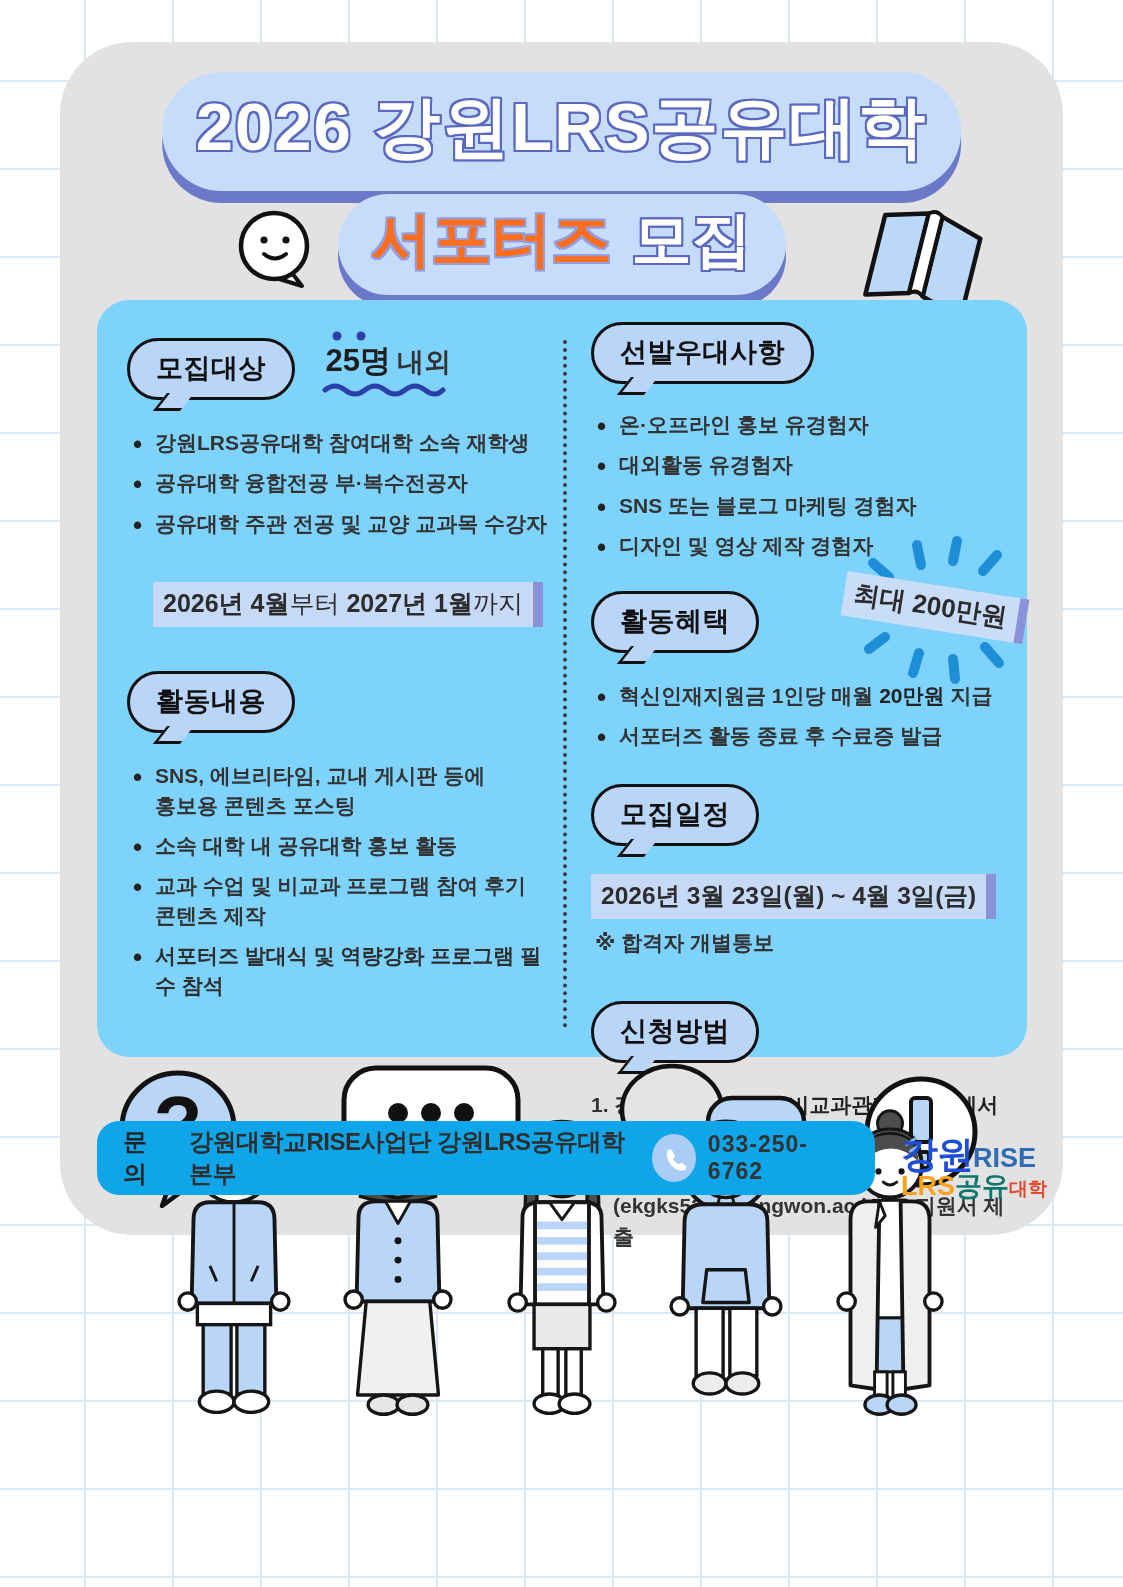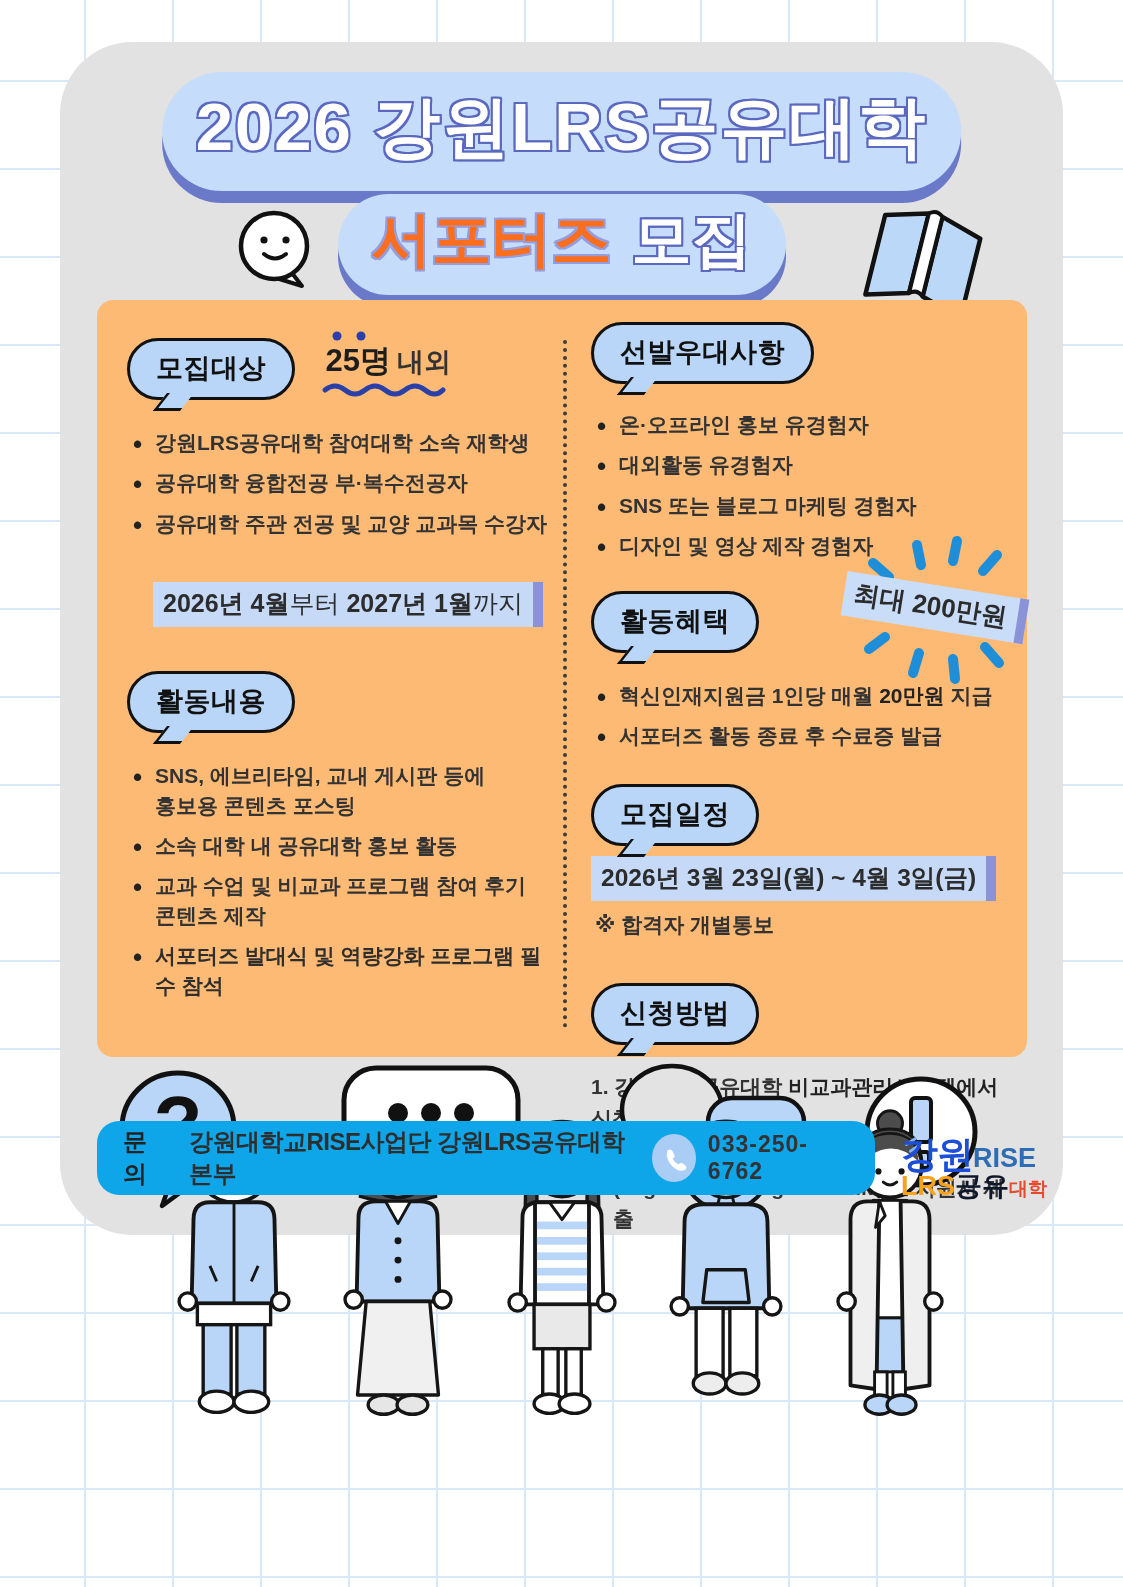--- a/index.html
+++ b/index.html
@@ -32,21 +32,21 @@
   .t1 { top:30px; font-size:67px; letter-spacing:2px; padding:10px 34px 18px; }
   .t2 { top:152px; font-size:60px; padding:6px 34px 14px; }
   .t2 .orange { color:#fa6e1e; -webkit-text-stroke:3px #959dde;
     text-shadow:2px 2px 0 #959dde,-2px 2px 0 #959dde,2px -2px 0 #959dde,-2px -2px 0 #959dde;
     margin-right:20px; }
   .smiley { position:absolute; left:176px; top:164px; }
   .book   { position:absolute; right:68px; top:150px; }
   
   .card {
     position:absolute; left:37px; top:258px; width:930px; height:757px;
-    background:#fdba74; border-radius:16px;
+    background:#7dd3fc; border-radius:32px;
   }
   .divider {
     position:absolute; left:466px; top:40px; height:688px; width:0;
     border-left:4px dotted #3c3c3c;
   }
   .col { position:absolute; top:38px; }
   .col-left  { left:30px;  width:428px; }
   .col-right { left:494px; top:22px; width:430px; }
   .bubble {
     position:relative; display:inline-block;
@@ -91,21 +91,21 @@
     background:#c9ddf9; border-right:9px solid #8a93d8;
     padding:4px 10px 6px; font-size:26px; font-weight:900; color:#2b2b2b;
     white-space:nowrap;
   }
   .note { margin:10px 0 0 4px; font-size:21px; font-weight:700; color:#333; }
   ol.apply { list-style:none; margin:26px 0 0 0; }
   ol.apply li { font-size:21px; font-weight:700; color:#333; line-height:1.5; margin-bottom:6px; }
   ol.apply .cont { display:block; margin-left:22px; }
   .bold-in { font-weight:800; color:#222; }
   .mt34 { margin-top:34px; } .mt44 { margin-top:44px; } .mt30 { margin-top:44px; }
-  .mt26 { margin-top:10px;text-decoration:underline; }
+  .mt26 { margin-top:28px;text-decoration:underline; }
   
   .scene { position:absolute; left:0; top:1018px; width:100%; height:368px; }
   .people { position:absolute; left:50%; transform:translateX(-50%); bottom:6px;
     display:flex; align-items:flex-end; gap:14px; }
   .sb { position:absolute; }
   
   .footer-bar {
     position:absolute; left:37px; bottom:40px; width:778px; height:74px;
     background:#0ea5e9; border-radius:22px;
     display:flex; align-items:center; padding:0 26px; gap:22px;
@@ -113,21 +113,21 @@
   .footer-label { font-size:24px; font-weight:800; color:#222; }
   .footer-org { font-size:24px; font-weight:700; color:#2e2e2e; letter-spacing:-0.5px; }
   .phone-chip { display:flex; align-items:center; gap:12px; margin-left:auto; }
   .phone-circle { width:48px; height:48px; border-radius:50%; background:#a9cdf5;
     display:flex; align-items:center; justify-content:center; }
   .phone-num { font-size:23px; font-weight:800; color:#333; letter-spacing:1px; }
   .logo { position:absolute; right:16px; bottom:34px; line-height:1.02; text-align:left; white-space:nowrap; }
   .logo .l1a { font-size:37px; font-weight:900; color:#1d4ed8; letter-spacing:-1px; }
   .logo .l1b { font-size:27px; font-weight:800; color:#2e6cb5; letter-spacing:0; }
   .logo .l2a { font-size:27px; font-weight:900; color:#f9a21b; }
-  .logo .l2b { font-size:27px; font-weight:900; color:#0f172a; }
+  .logo .l2b { font-size:27px; font-weight:900; color:#0f766e; }
   .logo .l2c { font-size:19px; font-weight:900; color:#e64a2e; }
 </style>
 </head>
 <body>
 
 <div class="poster">
 
   <div class="title-line t1">2026 강원LRS공유대학</div>
   <div class="title-line t2"><span class="orange">서포터즈</span><span>모집</span></div>
 

